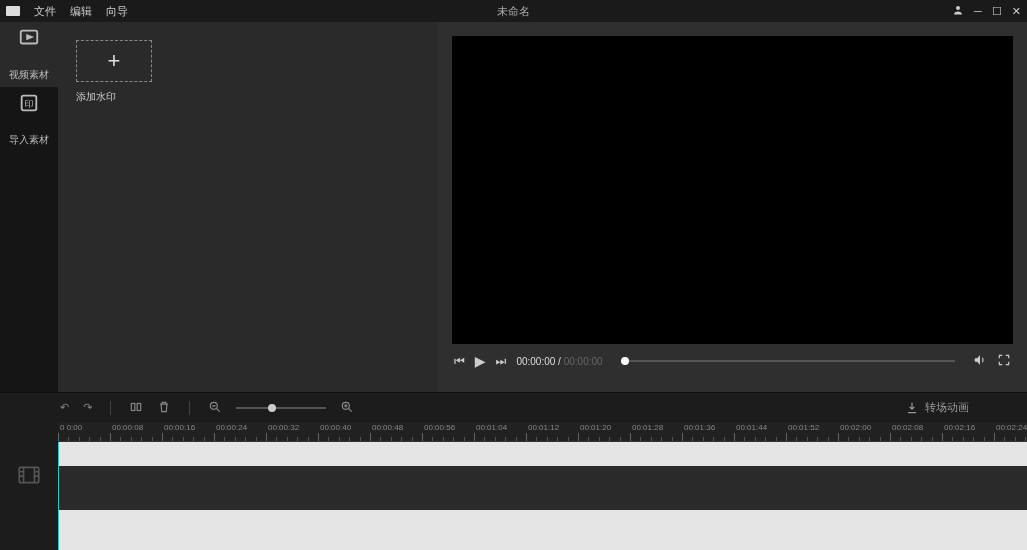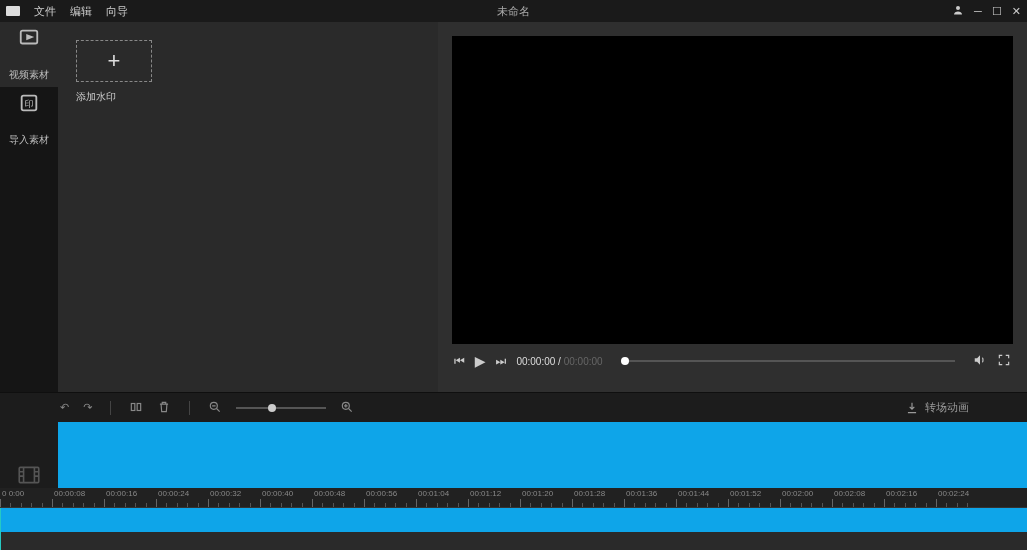--- a/index.html
+++ b/index.html
@@ -27,21 +27,21 @@
   .time{color:#ddd;font-size:10px;}
   .time .total{color:#666;}
   .progress{flex:1;height:2px;background:#555;position:relative;margin:0 8px;}
   .progress .dot{position:absolute;left:0;top:-3px;width:8px;height:8px;background:#fff;border-radius:50%;}
   .toolbar{height:30px;background:#1c1c1c;display:flex;align-items:center;padding:0 58px 0 60px;gap:14px;border-top:1px solid #0f0f0f;}
   .toolbar .sep{width:1px;height:14px;background:#444;margin:0 4px;}
   .toolbar .ic{color:#888;cursor:pointer;}
   .slider{width:90px;height:2px;background:#555;position:relative;}
   .slider .dot{position:absolute;left:35%;top:-3px;width:8px;height:8px;background:#ccc;border-radius:50%;}
   .toolbar .export{margin-left:auto;color:#999;display:flex;align-items:center;gap:6px;cursor:pointer;}
-  .timeline{height:128px;background:#0ea5e9;display:flex;flex-direction:column;}
+  .timeline{height:128px;background:#e5e5e5;display:flex;}
   .timeline .track-head{width:58px;background:#1c1c1c;padding-top:40px;display:flex;justify-content:center;}
   .timeline .track-head svg{width:26px;height:26px;color:#555;}
   .timeline .ruler-area{flex:1;position:relative;overflow:hidden;}
   .ruler{height:20px;background:#212121;position:relative;font-size:8px;color:#888;display:flex;border-bottom:1px solid #333;}
   .ruler .tick{position:relative;width:52px;flex:0 0 52px;height:100%;}
   .ruler .tick::before{content:"";position:absolute;left:0;bottom:0;width:1px;height:8px;background:#666;}
   .ruler .tick .minor{position:absolute;bottom:0;width:1px;height:4px;background:#555;}
   .ruler .tick span{position:absolute;left:2px;top:1px;}
   .playhead{position:absolute;left:0;top:0;width:1px;height:128px;background:#26c9c3;}
   .playhead::before{content:"";position:absolute;left:-3px;top:0;width:7px;height:8px;background:#26c9c3;clip-path:polygon(0 0,100% 0,100% 60%,50% 100%,0 60%);}

